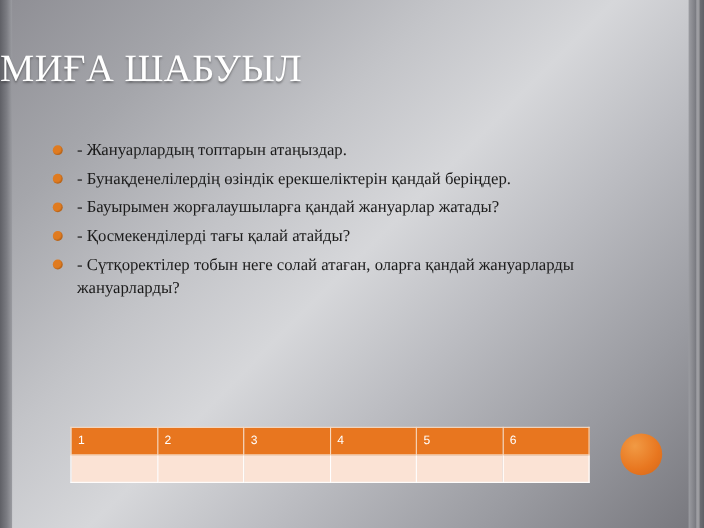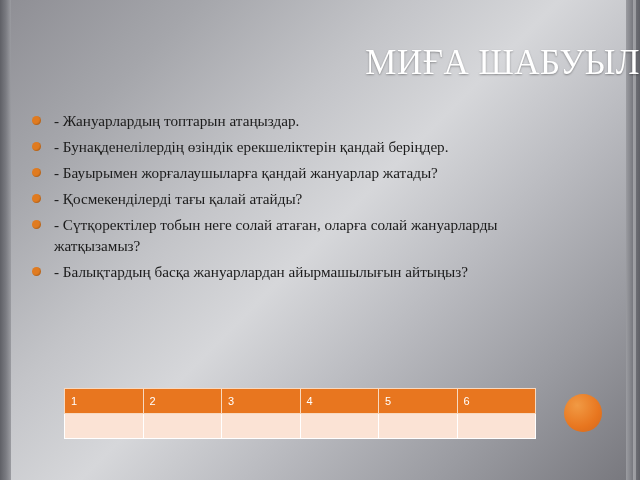--- a/index.html
+++ b/index.html
@@ -44,35 +44,35 @@
     top: 0;
     width: 3px;
     height: 480px;
     background: rgba(255,255,255,0.30);
   }
   .title {
     position: absolute;
     left: 0;
     top: 42px;
     width: 640px;
-    text-align: right;
+    text-align: left;
     font-size: 35px;
     line-height: 42px;
     color: #ffffff;
     letter-spacing: 0.5px;
     text-shadow: 0 1px 2px rgba(0,0,0,0.35);
     font-variant: small-caps;
     white-space: nowrap;
   }
   .body-list {
     position: absolute;
     left: 28px;
     top: 110px;
     width: 520px;
-    margin: 0;
+    margin: 16px;
     padding: 0;
     list-style: none;
   }
   .body-list li {
     position: relative;
     padding-left: 26px;
     margin-bottom: 5px;
     font-size: 15.2px;
     line-height: 21px;
     color: #1b1b1b;
@@ -140,22 +140,21 @@
     <div class="right-band-inner"></div>
   </div>
 
   <div class="title">МИҒА ШАБУЫЛ</div>
 
   <ul class="body-list">
     <li>- Жануарлардың топтарын атаңыздар.</li>
     <li>- Бунақденелілердің өзіндік ерекшеліктерін қандай беріңдер.</li>
     <li>- Бауырымен жорғалаушыларға қандай жануарлар жатады?</li>
     <li>- Қосмекенділерді тағы қалай атайды?</li>
-    <li>- Сүтқоректілер тобын неге солай атаған, оларға солай жануарларды жатқызамыз?</li>
-    <li>- Балықтардың  басқа жануарлардан айырмашылығын айтыңыз?</li>
+    <li>- Сүтқоректілер тобын неге солай атаған, оларға қандай жануарларды жануарларды?</li>
   </ul>
 
   <div class="tbl-wrap">
     <table class="answers">
       <thead>
         <tr>
           <th>1</th>
           <th>2</th>
           <th>3</th>
           <th>4</th>

